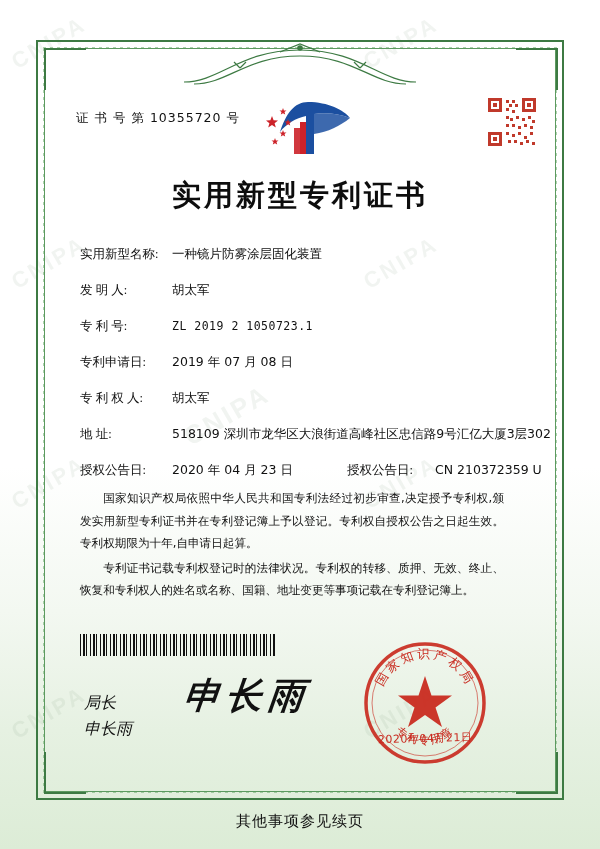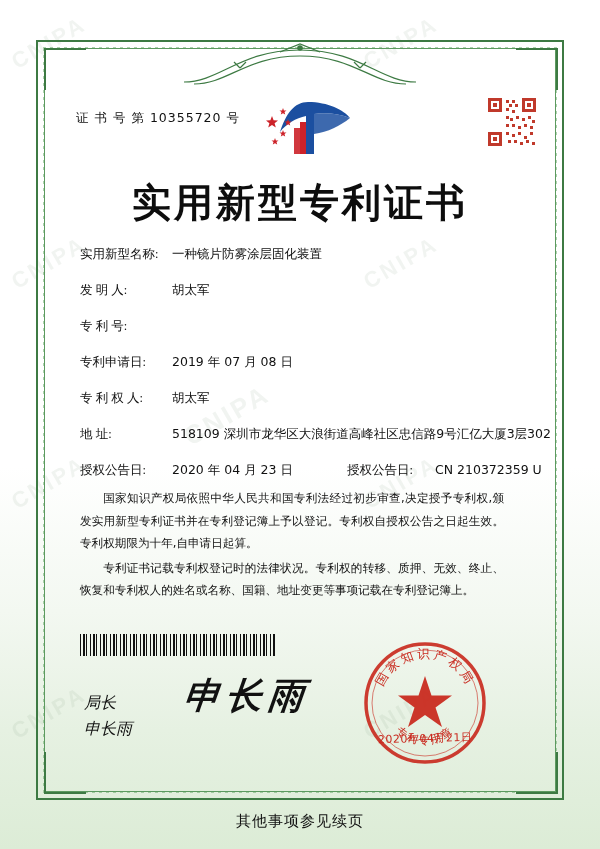--- a/index.html
+++ b/index.html
@@ -115,21 +115,21 @@
     left: 256px; top: 98px;
     width: 100px; height: 62px;
   }
 
   .title {
     position: absolute;
     left: 0; right: 0; top: 176px;
     text-align: center;
     font-family: "DejaVu Serif", "Liberation Serif", serif;
     font-weight: 700;
-    font-size: 39px;
+    font-size: 29px;
     letter-spacing: 3px;
     color: #0d0d0d;
   }
 
   
   .fields {
     position: absolute;
     left: 80px; top: 246px;
     width: 440px;
     font-size: 12.5px;
@@ -327,20 +327,21 @@
     <div class="row">
       <div class="lbl">实用新型名称:</div>
       <div class="val">一种镜片防雾涂层固化装置</div>
     </div>
     <div class="row">
       <div class="lbl">发 明 人:</div>
       <div class="val">胡太军</div>
     </div>
     <div class="row">
       <div class="lbl">专 利 号:</div>
+      <div class="val mono">ZL 2019 2 1050723.1</div>
     </div>
     <div class="row">
       <div class="lbl">专利申请日:</div>
       <div class="val">2019 年 07 月 08 日</div>
     </div>
     <div class="row">
       <div class="lbl">专 利 权 人:</div>
       <div class="val">胡太军</div>
     </div>
     <div class="row">

